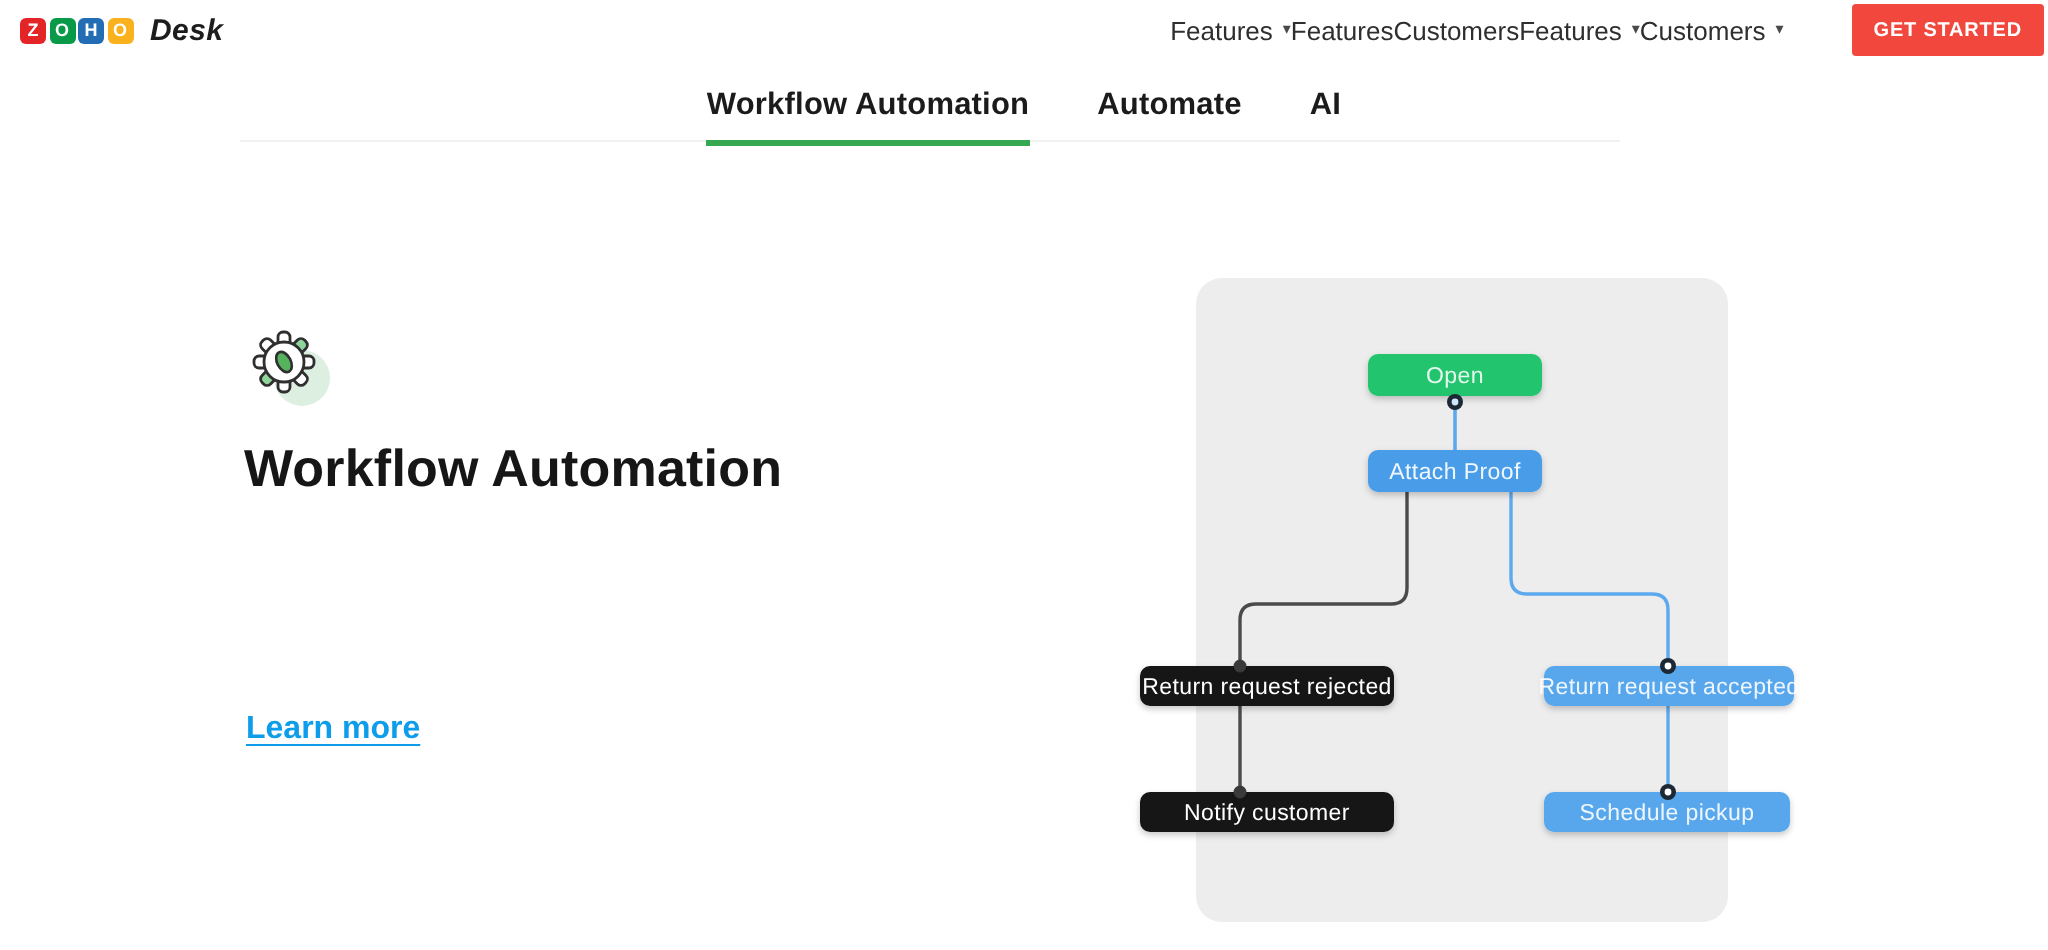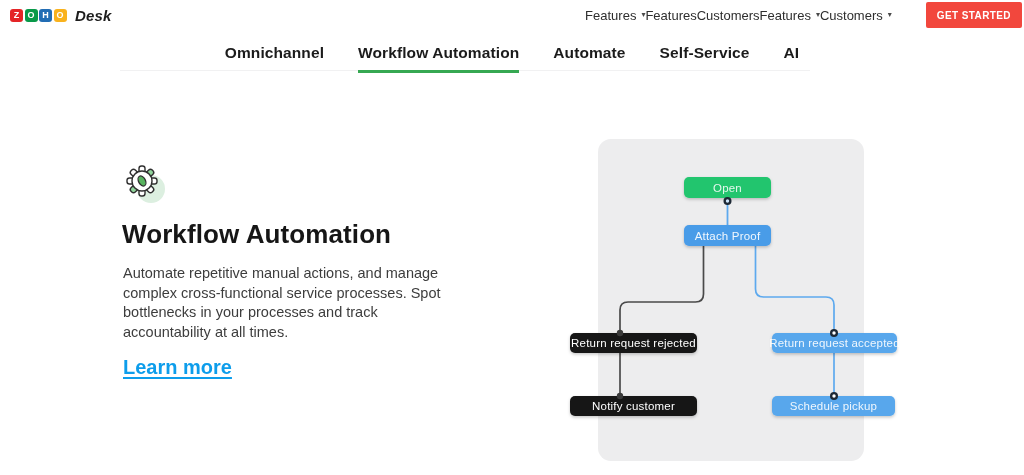--- a/index.html
+++ b/index.html
@@ -122,21 +122,21 @@
     left: 123px; top: 264px;
     width: 320px;
     font-size: 14.5px;
     line-height: 19.7px;
     color: #3d3d3d;
     white-space: pre-line;
   }
   .learn-more-link {
     position: absolute;
     left: 123px; top: 356px;
-    font-size: 20px;
+    font-size: 16px;
     font-weight: 700;
     color: #0d9deb;
     text-decoration: underline;
     text-underline-offset: 3px;
     cursor: pointer;
   }
 
   
   .flow-canvas {
     position: absolute;
@@ -179,24 +179,22 @@
       <span class="nav-item">
         <span>Customers</span>
         <span class="caret">▾</span>
       </span>
       <button class="cta-button">GET STARTED</button>
     </nav>
   </header>
 
   <div class="tabbar-divider"></div>
   <nav class="section-tabs">
-    <span class="tab">Omnichannel</span>
     <span class="tab active">Workflow Automation</span>
     <span class="tab">Automate</span>
-    <span class="tab">Self-Service</span>
     <span class="tab">AI</span>
   </nav>
 
   <svg class="workflow-icon" width="48" height="48" viewBox="0 0 48 48">
     <circle cx="30" cy="29" r="14" fill="#dcefe0"></circle>
     <g transform="translate(21,21)" stroke="#2f2f2f" stroke-width="1.4">
       <g fill="#ffffff">
         <rect x="-3" y="-15" width="6" height="9" rx="2.5" transform="rotate(0)"></rect>
         <rect x="-3" y="-15" width="6" height="9" rx="2.5" transform="rotate(45)" fill="#8fd49a"></rect>
         <rect x="-3" y="-15" width="6" height="9" rx="2.5" transform="rotate(90)"></rect>
@@ -205,24 +203,20 @@
         <rect x="-3" y="-15" width="6" height="9" rx="2.5" transform="rotate(225)" fill="#8fd49a"></rect>
         <rect x="-3" y="-15" width="6" height="9" rx="2.5" transform="rotate(270)"></rect>
         <rect x="-3" y="-15" width="6" height="9" rx="2.5" transform="rotate(315)"></rect>
       </g>
       <circle r="10" fill="#ffffff"></circle>
       <ellipse rx="3.4" ry="5.4" transform="rotate(-28)" fill="#57b25e" stroke-width="1.3"></ellipse>
     </g>
   </svg>
 
   <h1 class="page-title">Workflow Automation</h1>
-  <p class="page-description">Automate repetitive manual actions, and manage
-complex cross-functional service processes. Spot
-bottlenecks in your processes and track
-accountability at all times.</p>
   <a class="learn-more-link">Learn more</a>
 
   <svg class="flow-canvas" width="350" height="336" viewBox="0 0 350 336">
     <defs>
       <filter id="ds" x="-30%" y="-30%" width="160%" height="160%">
         <feDropShadow dx="0" dy="1.5" stdDeviation="1.5" flood-color="#000000" flood-opacity="0.22"></feDropShadow>
       </filter>
     </defs>
 
     <rect x="38" y="0" width="266" height="322" rx="13" fill="#ededee"></rect>

